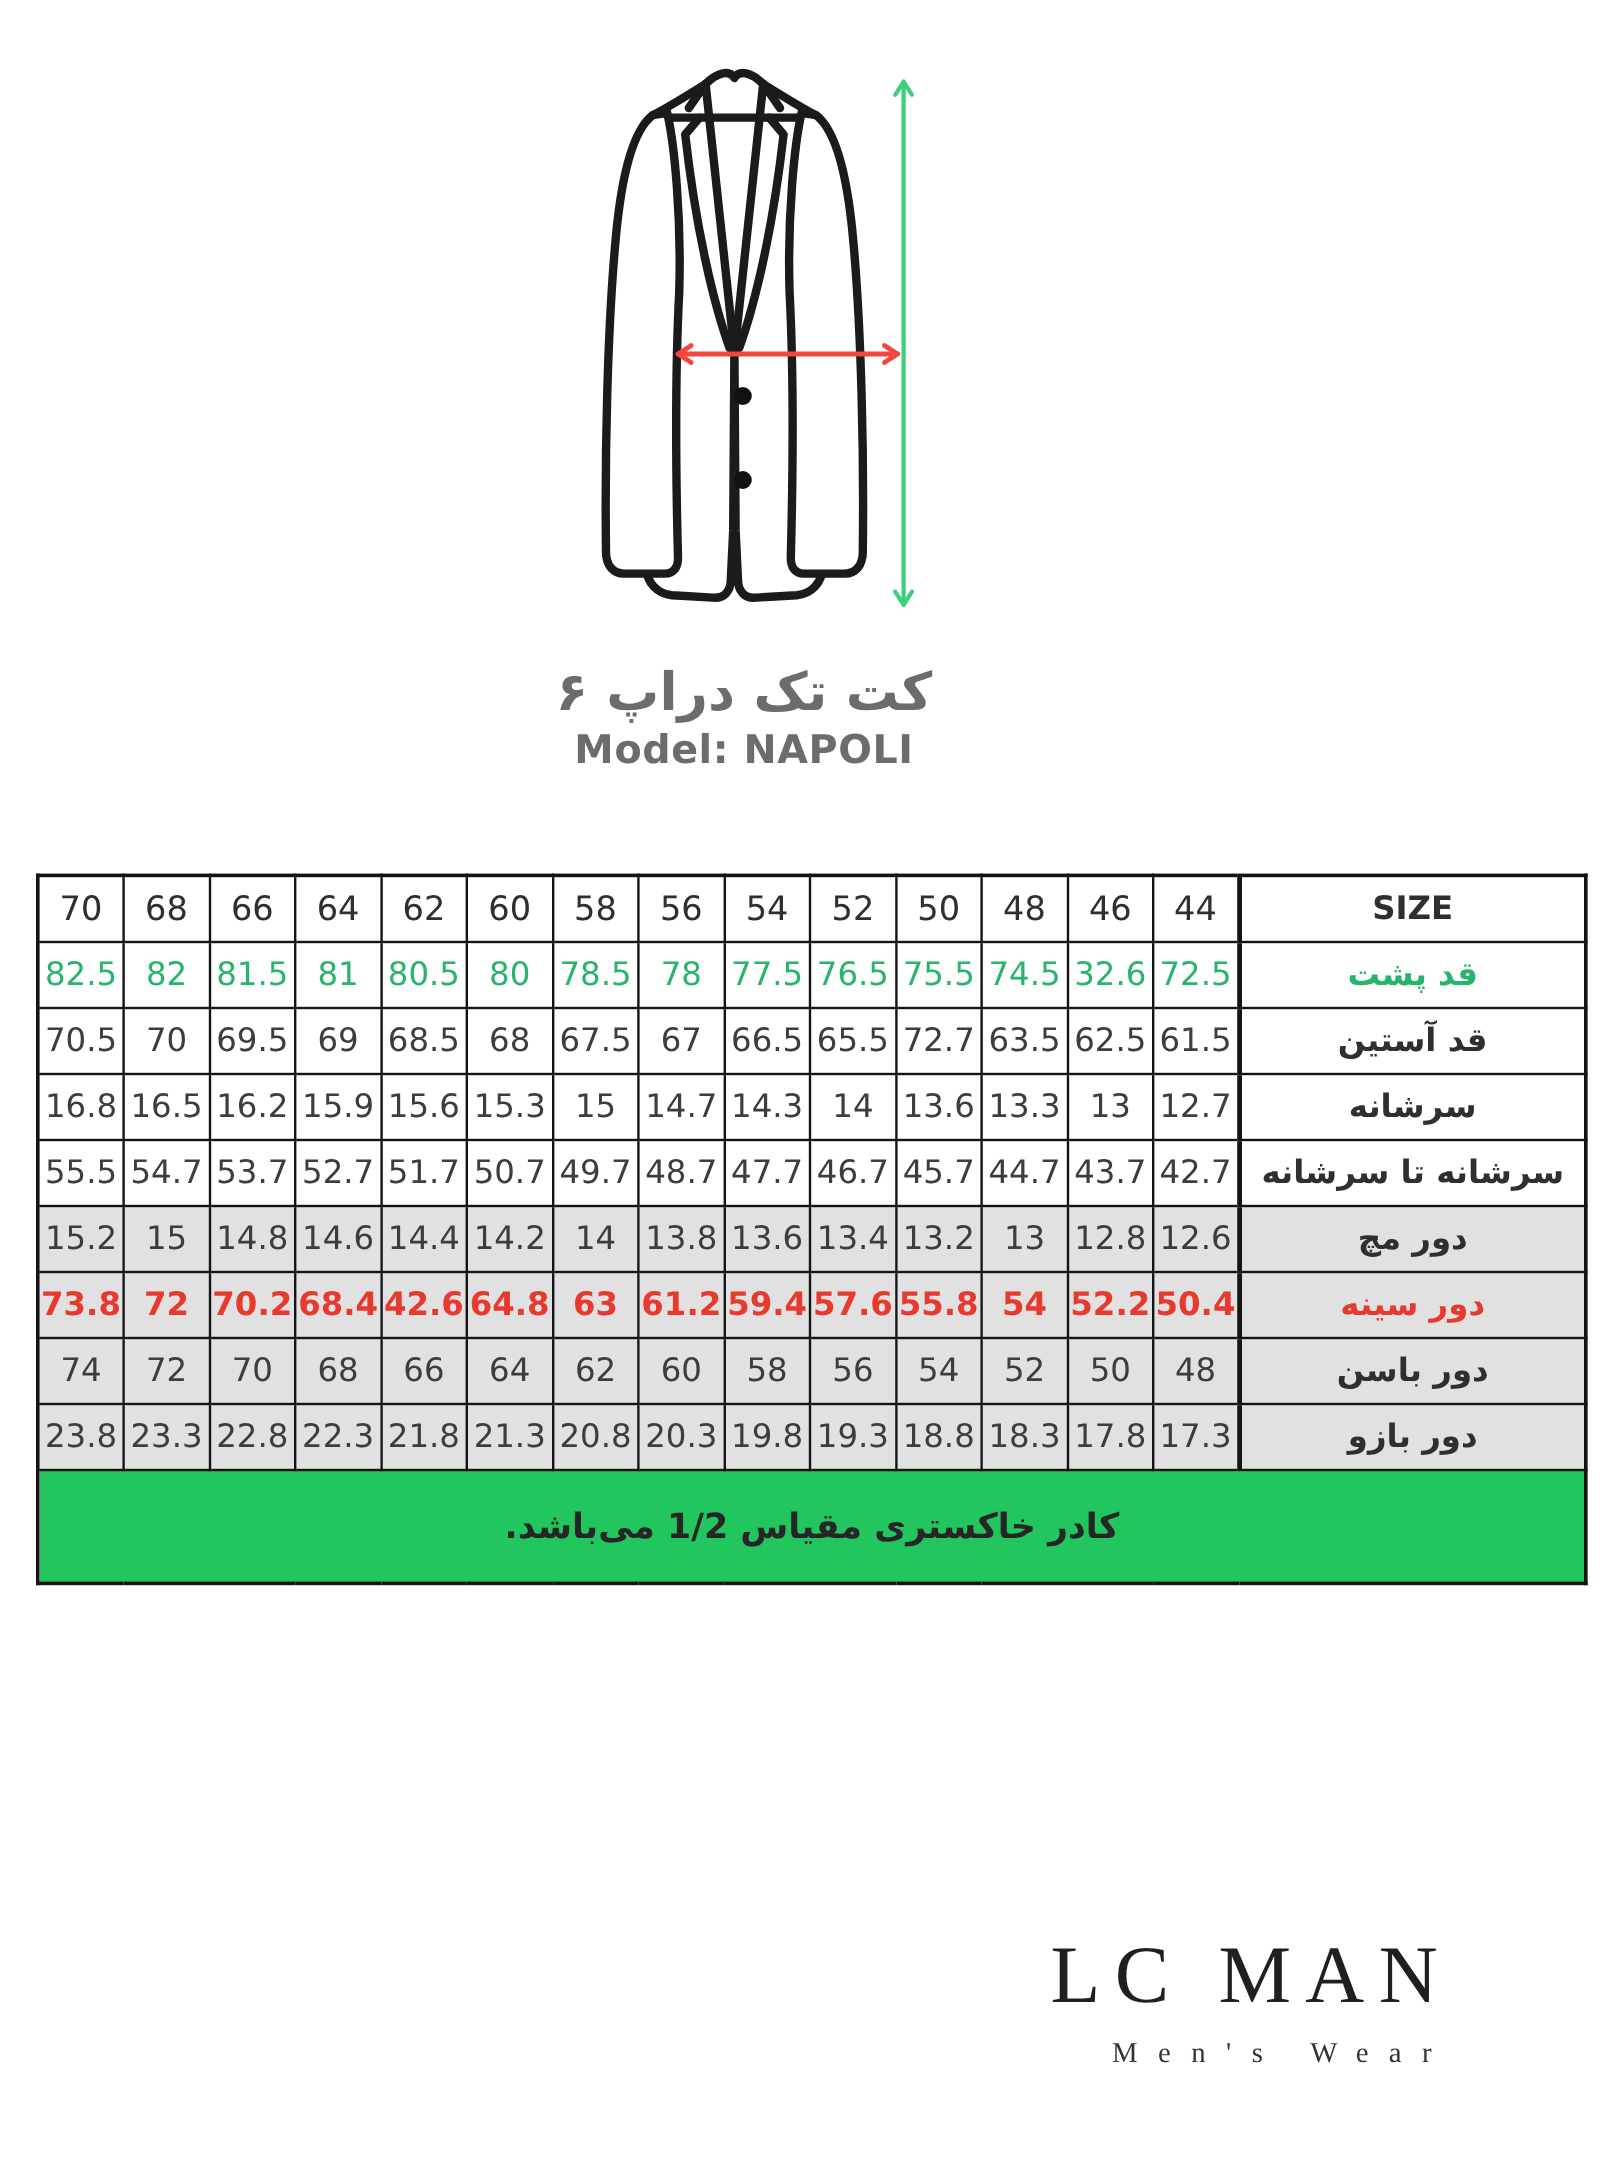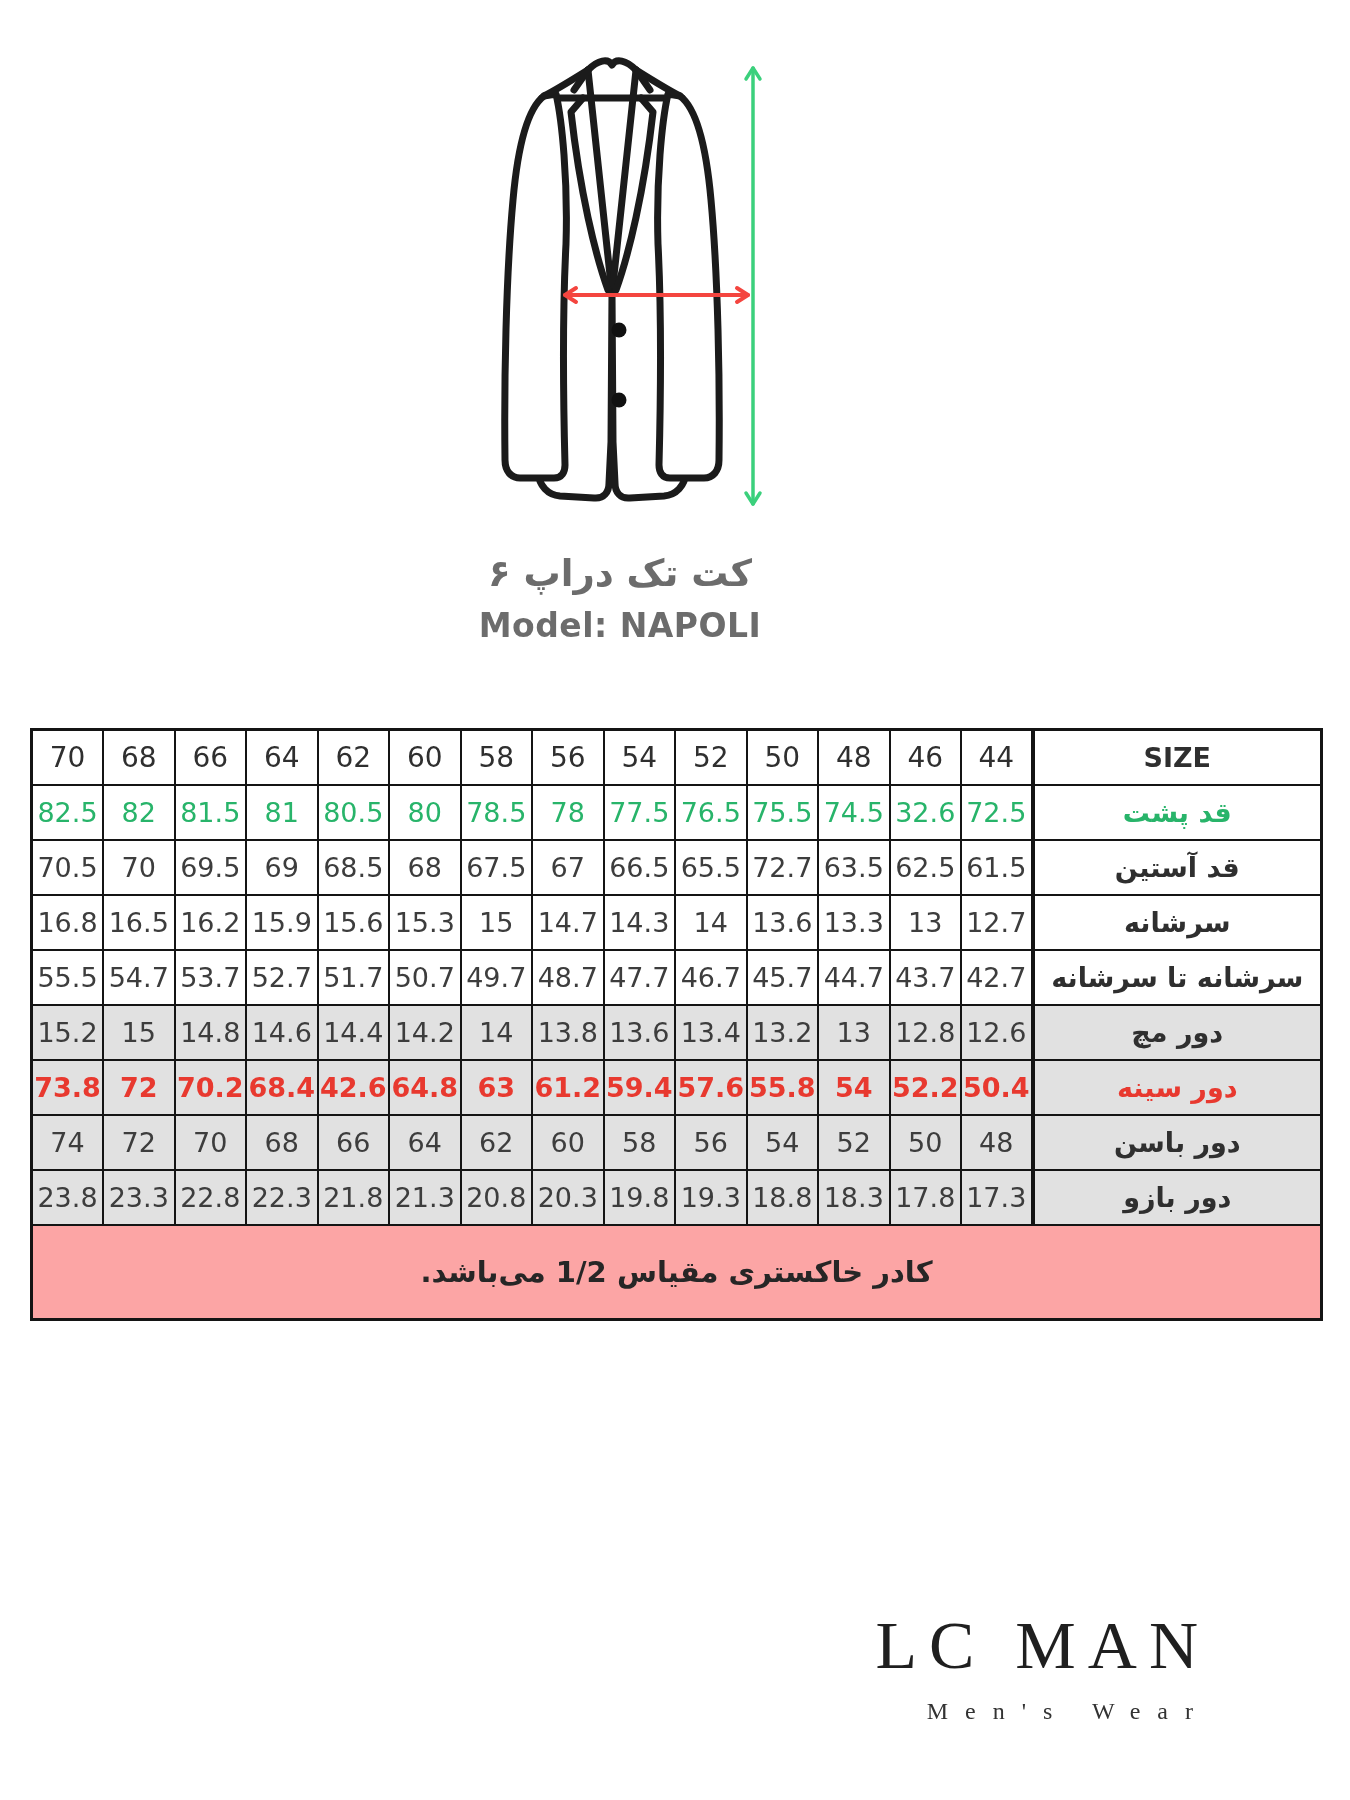--- a/index.html
+++ b/index.html
@@ -4,41 +4,41 @@
 <style>
   html,body{margin:0;padding:0;}
   body{
     width:1350px;height:1800px;position:relative;background:#ffffff;
     font-family:"DejaVu Sans","Liberation Sans",sans-serif;
     -webkit-font-smoothing:antialiased;
   }
   
   .jacket-wrap{position:absolute;left:452px;top:52px;width:330px;height:492px;}
   .header-block{position:absolute;left:0;top:552px;width:1240px;text-align:center;}
-  .title-fa{font-size:37px;font-weight:bold;color:#6c6c6c;direction:rtl;line-height:1.2;}
-  .model-line{font-size:33px;font-weight:bold;color:#6c6c6c;margin-top:10px;letter-spacing:0.5px;}
+  .title-fa{font-size:44px;font-weight:bold;color:#6c6c6c;direction:rtl;line-height:1.2;}
+  .model-line{font-size:33px;font-weight:bold;color:#6c6c6c;letter-spacing:0.5px;}
   
   .size-table{
     position:absolute;left:30px;top:728px;width:1290px;
     border-collapse:collapse;table-layout:fixed;
     border:3px solid #141414;
   }
   .size-table td{
     border:2px solid #141414;height:53px;text-align:center;vertical-align:middle;
     font-size:27px;color:#3d3d3d;padding:0;overflow:hidden;white-space:nowrap;
   }
   .size-table td.head{font-size:28px;color:#2f2f2f;}
   .size-table td.rowlabel{
     font-weight:bold;font-size:27px;direction:rtl;border-left-width:4px;color:#2f2f2f;
   }
   .size-table td.shaded{background:#e1e1e1;}
   .size-table td.green{color:#28b46a;}
   .size-table td.red{color:#e8392f;font-weight:bold;}
   .size-table td.notecell{
-    height:92px;font-weight:bold;font-size:29px;color:#262626;direction:rtl;background:#fca5a5;
+    height:92px;font-weight:bold;font-size:29px;color:#262626;direction:rtl;background:#22c55e;
   }
   
   .logo-block{position:absolute;left:0;top:1608px;width:1210px;text-align:right;}
   .logo-main{
     font-family:"Liberation Serif","DejaVu Serif",serif;
     font-size:68px;color:#1f1f1f;letter-spacing:12px;line-height:1.1;
   }
   .logo-tag{
     font-family:"Liberation Serif","DejaVu Serif",serif;
     font-size:24px;color:#333;letter-spacing:17px;margin-top:15px;

